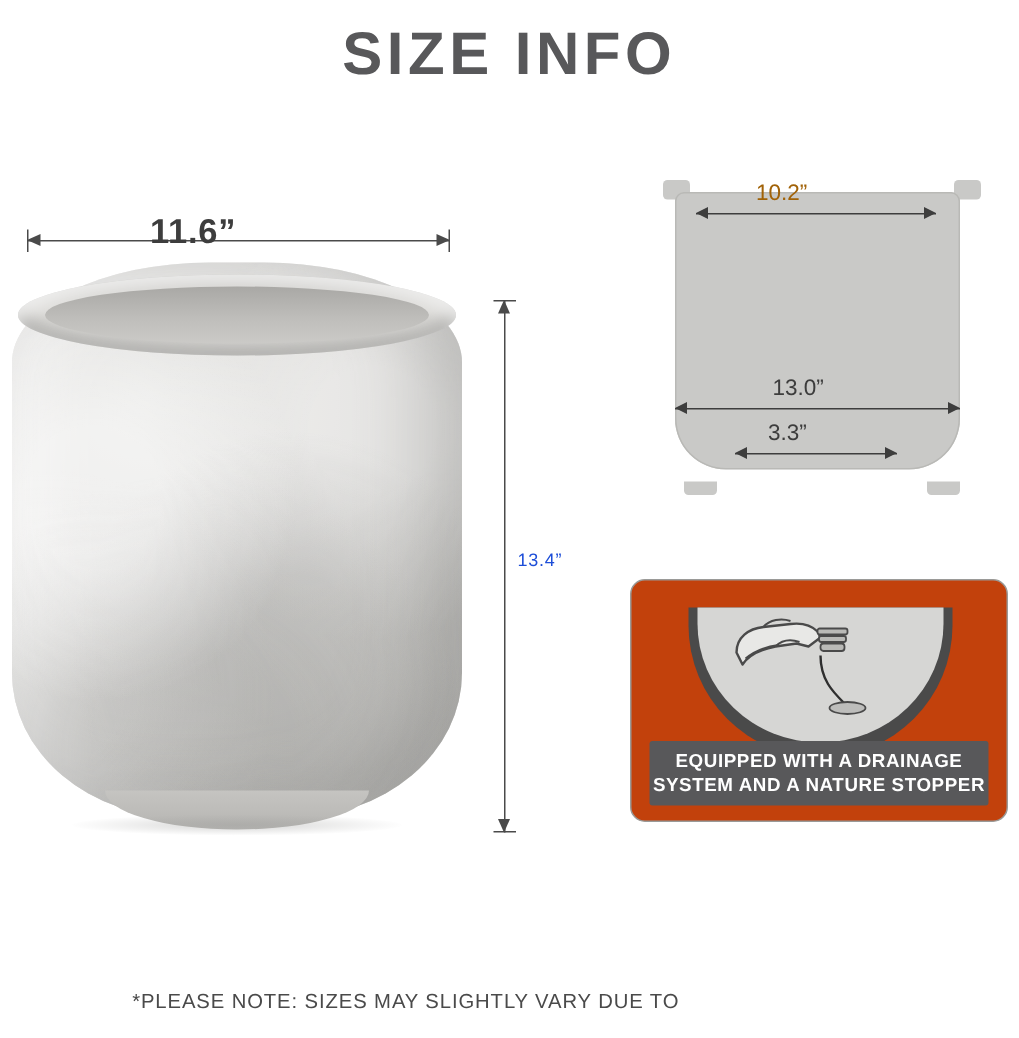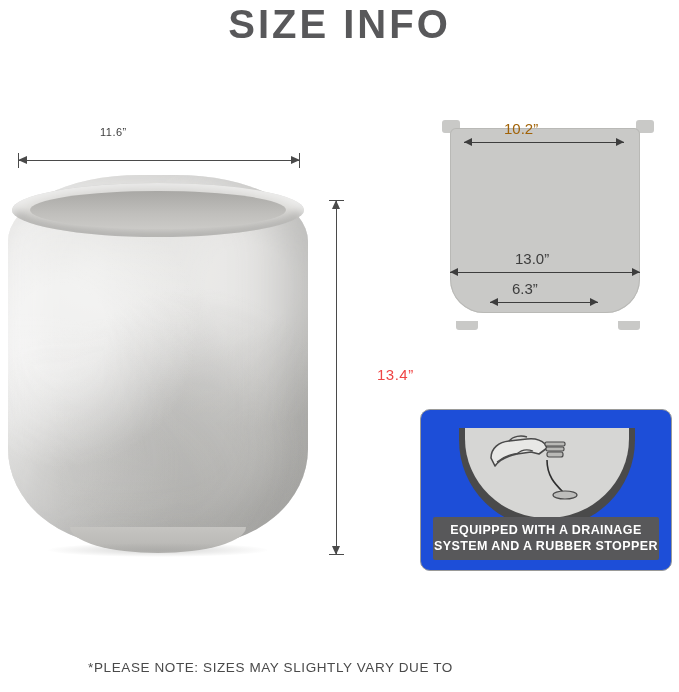--- a/index.html
+++ b/index.html
@@ -12,21 +12,21 @@
     height: 692px;
     position: relative;
     font-family: "Liberation Sans", sans-serif;
     color: #4a4a4a;
     overflow: hidden;
   }
 
   
   .title {
     position: absolute;
-    top: 2px;
+    top: 14px;
     left: 0;
     width: 679px;
     text-align: center;
     font-size: 40px;
     font-weight: bold;
     letter-spacing: 3px;
     color: #58585a;
   }
 
   
@@ -126,24 +126,25 @@
     width: 0; height: 0;
     border-top: 4px solid transparent;
     border-bottom: 4px solid transparent;
   }
   .dim-top .cap-l { left: 0; border-right: 9px solid #4a4a4a; }
   .dim-top .cap-r { right: 0; border-left: 9px solid #4a4a4a; }
 
   .label-width {
     position: absolute;
     left: 100px;
-    top: 126px;
-    font-size: 11px;
+    top: 141px;
+    font-size: 23px;
     color: #3d3d3d;
     letter-spacing: .5px;
+    font-weight: bold;
   }
 
   .dim-right {
     position: absolute;
     left: 336px;
     top: 200px;
     width: 1px;
     height: 355px;
     background: #4a4a4a;
   }
@@ -163,24 +164,23 @@
     border-left: 4px solid transparent;
     border-right: 4px solid transparent;
   }
   .dim-right .arr-t { top: 0; border-bottom: 9px solid #4a4a4a; }
   .dim-right .arr-b { bottom: 0; border-top: 9px solid #4a4a4a; }
 
   .label-height {
     position: absolute;
     left: 345px;
     top: 366px;
-    font-size: 15px;
-    color: #ef4444;
+    font-size: 12px;
+    color: #1d4ed8;
     letter-spacing: .5px;
-    margin-left: 32px;
   }
 
   
   .section-wrap {
     position: absolute;
     left: 442px;
     top: 120px;
     width: 212px;
     height: 210px;
   }
@@ -278,26 +278,26 @@
     left: 70px;
     top: 160px;
     font-size: 15px;
     color: #3d3d3d;
   }
 
   
   .drain-card {
     position: absolute;
     left: 420px;
-    top: 409px;
+    top: 386px;
     width: 250px;
     height: 160px;
     border: 1px solid #9a9a98;
     border-radius: 10px;
-    background: #1d4ed8;
+    background: #c2410c;
     overflow: hidden;
   }
   .drain-bowl {
     position: absolute;
     left: 38px;
     top: 18px;
     width: 176px;
     height: 100px;
     background: #4a4a4a;
     border-radius: 0 0 50% 50% / 0 0 88% 88%;
@@ -404,21 +404,21 @@
   <div class="sec-dim-mid">
     <span class="cap-l"></span>
     <span class="cap-r"></span>
   </div>
   <div class="sec-label-mid">13.0”</div>
 
   <div class="sec-dim-bot">
     <span class="cap-l"></span>
     <span class="cap-r"></span>
   </div>
-  <div class="sec-label-bot">6.3”</div>
+  <div class="sec-label-bot">3.3”</div>
 </div>
 
 <div class="drain-card">
   <div class="drain-bowl">
     <div class="drain-bowl-inner"></div>
   </div>
 
   <svg class="drain-hand" viewBox="0 0 74 42">
     <path d="M4 26 C4 16 12 10 22 9 L40 7 C48 6 54 8 58 12 L60 16 L52 22 L44 20 L30 22 C20 24 12 28 8 34 Z" fill="#e8e8e6" stroke="#4a4a4a" stroke-width="1.6" stroke-linejoin="round"></path>
     <path d="M22 9 C26 4 34 3 40 5" fill="none" stroke="#4a4a4a" stroke-width="1.4"></path>
@@ -432,19 +432,19 @@
     <rect x="4" y="12" width="16" height="5" rx="2" fill="#b9b9b6" stroke="#4a4a4a" stroke-width="1.2"></rect>
   </svg>
 
   <svg class="drain-tube" viewBox="0 0 40 44">
     <path d="M6 2 C6 18 14 26 22 34" fill="none" stroke="#2f2f2f" stroke-width="1.6"></path>
     <ellipse cx="24" cy="37" rx="12" ry="4" fill="#bdbdbb" stroke="#4a4a4a" stroke-width="1.2"></ellipse>
   </svg>
 
   <div class="drain-banner">
     <div>EQUIPPED WITH A DRAINAGE</div>
-    <div>SYSTEM AND A RUBBER STOPPER</div>
+    <div>SYSTEM AND A NATURE STOPPER</div>
   </div>
 </div>
 
 <div class="note">
   <div>*PLEASE NOTE: SIZES MAY SLIGHTLY VARY DUE TO</div>
 </div>
 
 </body></html>

